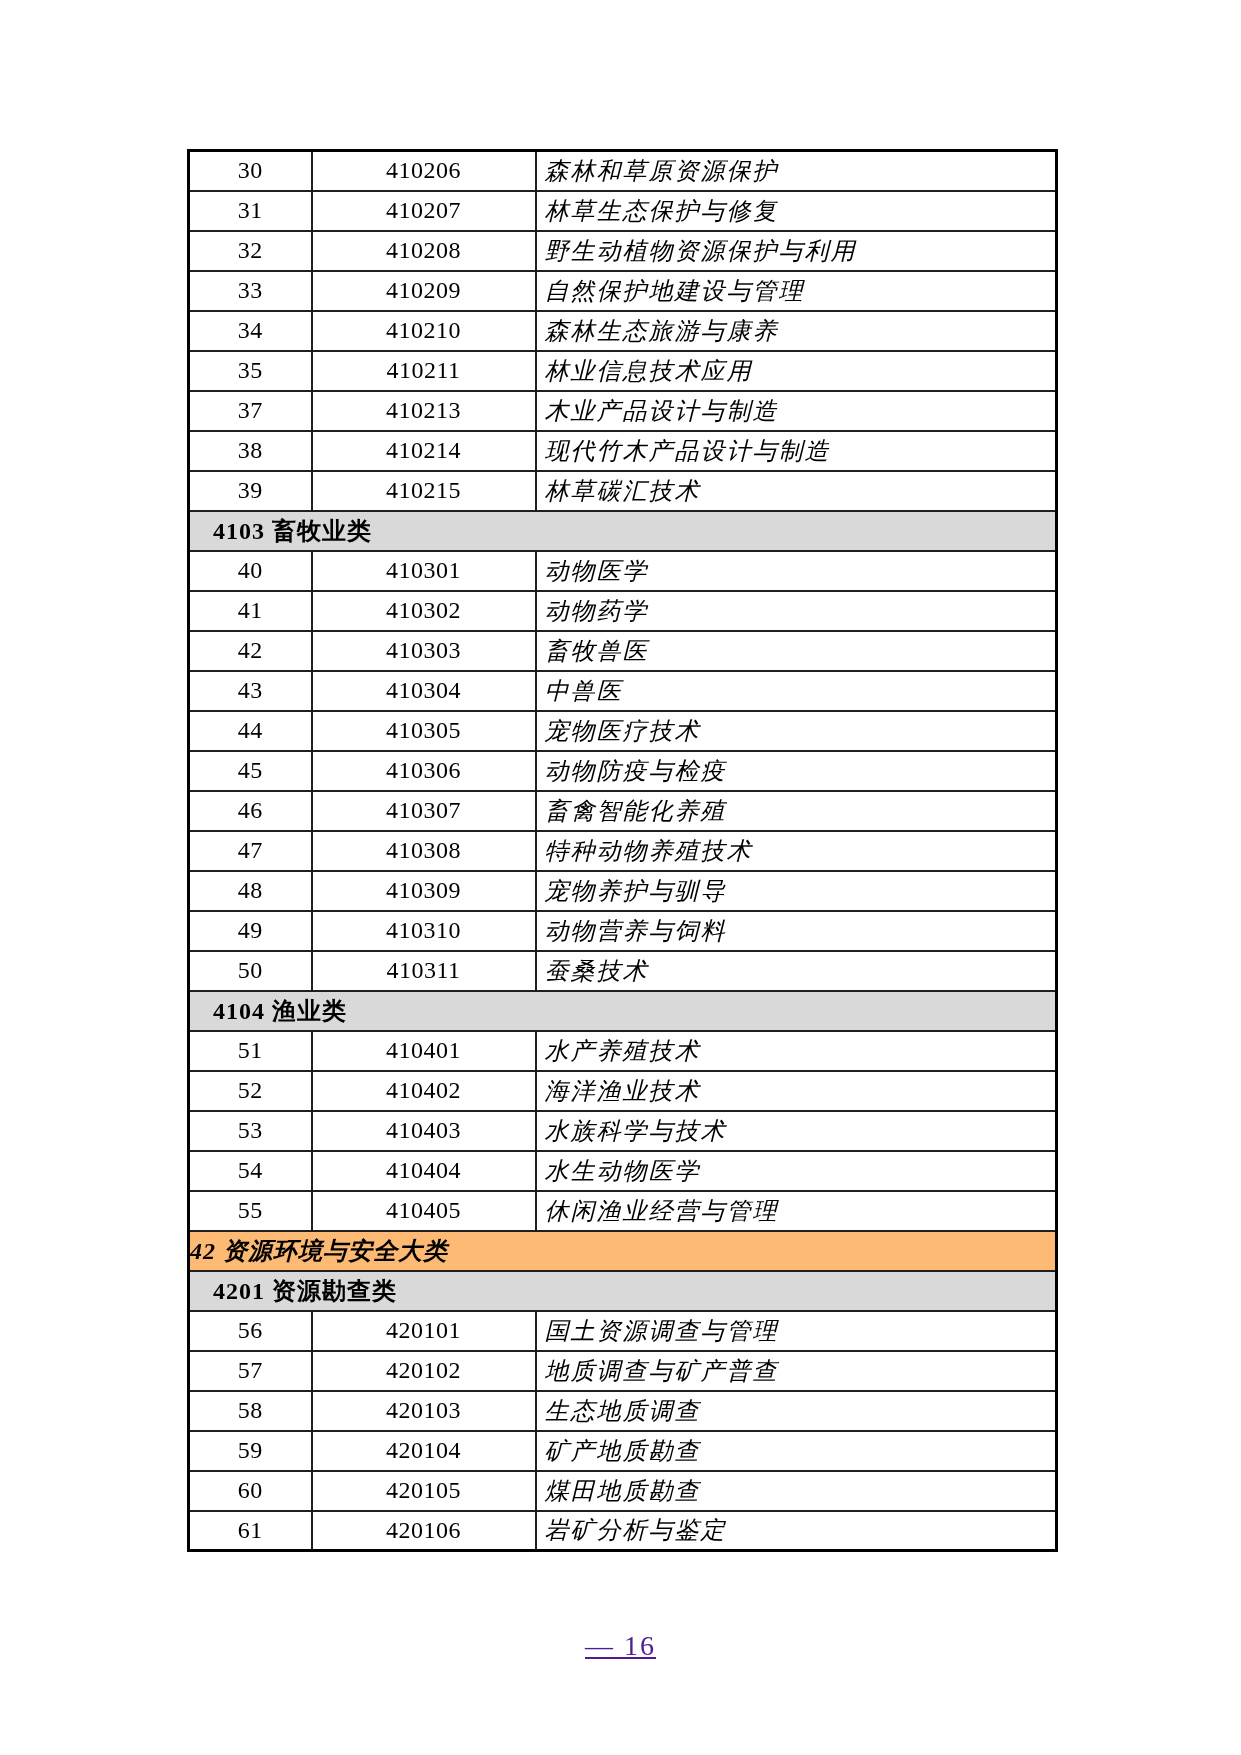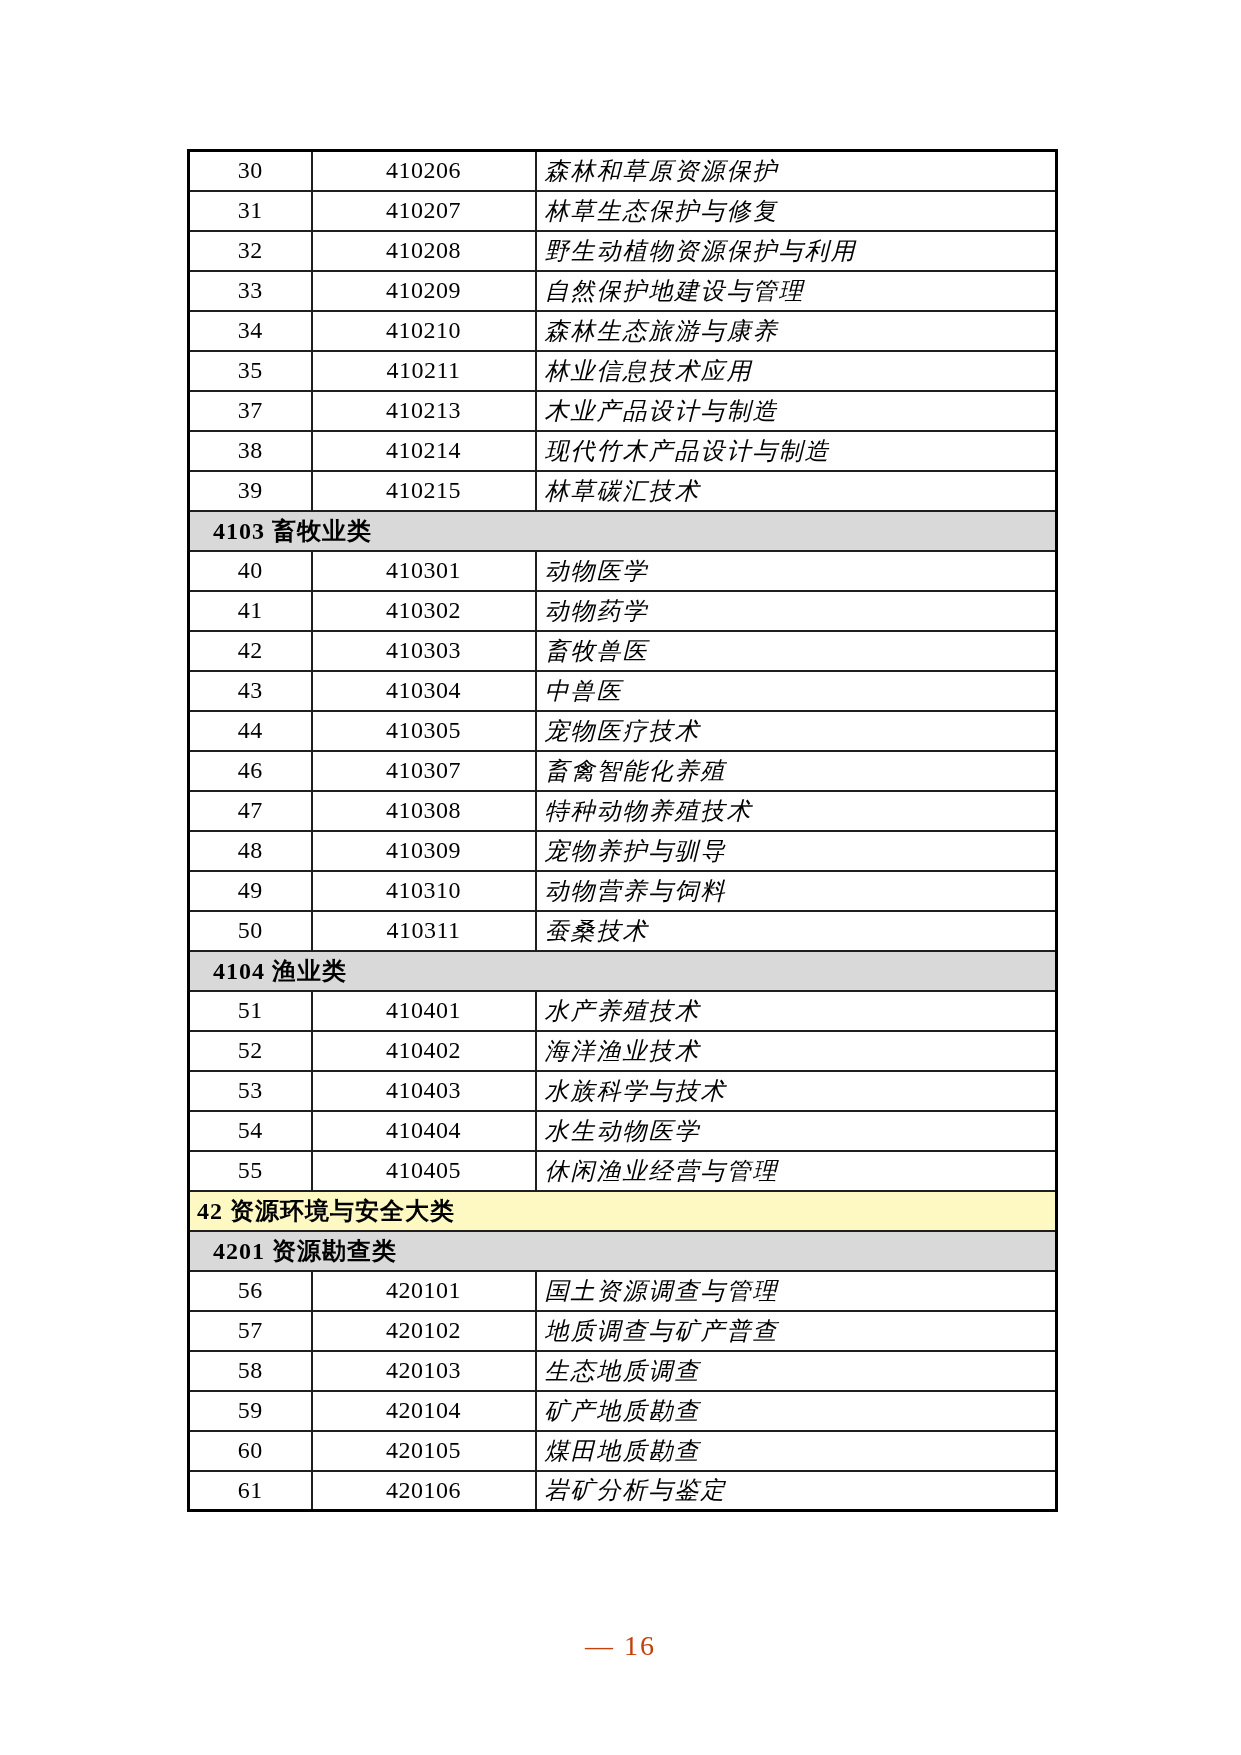--- a/index.html
+++ b/index.html
@@ -34,36 +34,38 @@
   td.name { text-align: left; padding-left: 8px; letter-spacing: 2px; font-style: italic; }
   td.section-cell {
     background: #d9d9d9;
     font-weight: bold;
     font-size: 25px;
     height: 41px;
     padding-left: 23px;
     letter-spacing: 1px;
   }
   td.major-cell {
-    background: #fef9c3;
+    background: #fdba74;
     font-weight: bold;
     font-size: 31px;
     height: 49px;
-    padding-left: 7px;
+    padding-left: 0;
     letter-spacing: 1px;
+    font-style: italic;
   }
   .footer {
     position: absolute;
     top: 1630px;
     left: 0;
     width: 100%;
     text-align: center;
     font-size: 28px;
     letter-spacing: 2px;
-    color: #c2410c;
+    color: #4c1d95;
+    text-decoration: underline;
   }
 </style>
 </head>
 <body>
 
 <div class="page">
   <table class="catalog">
     <colgroup>
       <col style="width:123px">
       <col style="width:224px">
@@ -137,20 +139,25 @@
           <td class="no">43</td>
           <td class="code">410304</td>
           <td class="name">中兽医</td>
         </tr>
         <tr>
           <td class="no">44</td>
           <td class="code">410305</td>
           <td class="name">宠物医疗技术</td>
         </tr>
         <tr>
+          <td class="no">45</td>
+          <td class="code">410306</td>
+          <td class="name">动物防疫与检疫</td>
+        </tr>
+        <tr>
           <td class="no">46</td>
           <td class="code">410307</td>
           <td class="name">畜禽智能化养殖</td>
         </tr>
         <tr>
           <td class="no">47</td>
           <td class="code">410308</td>
           <td class="name">特种动物养殖技术</td>
         </tr>
         <tr>

